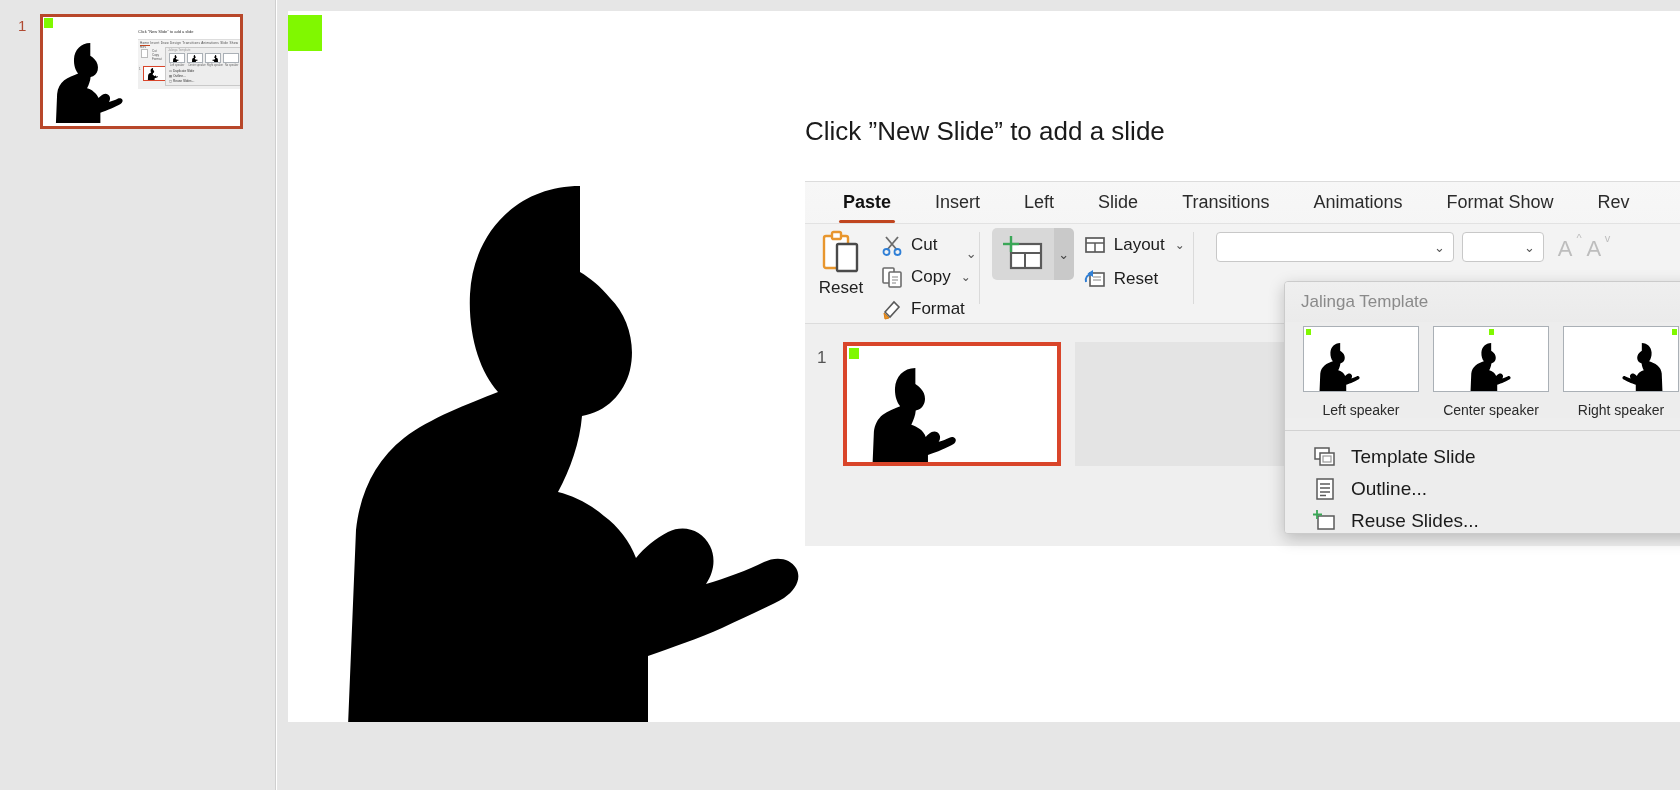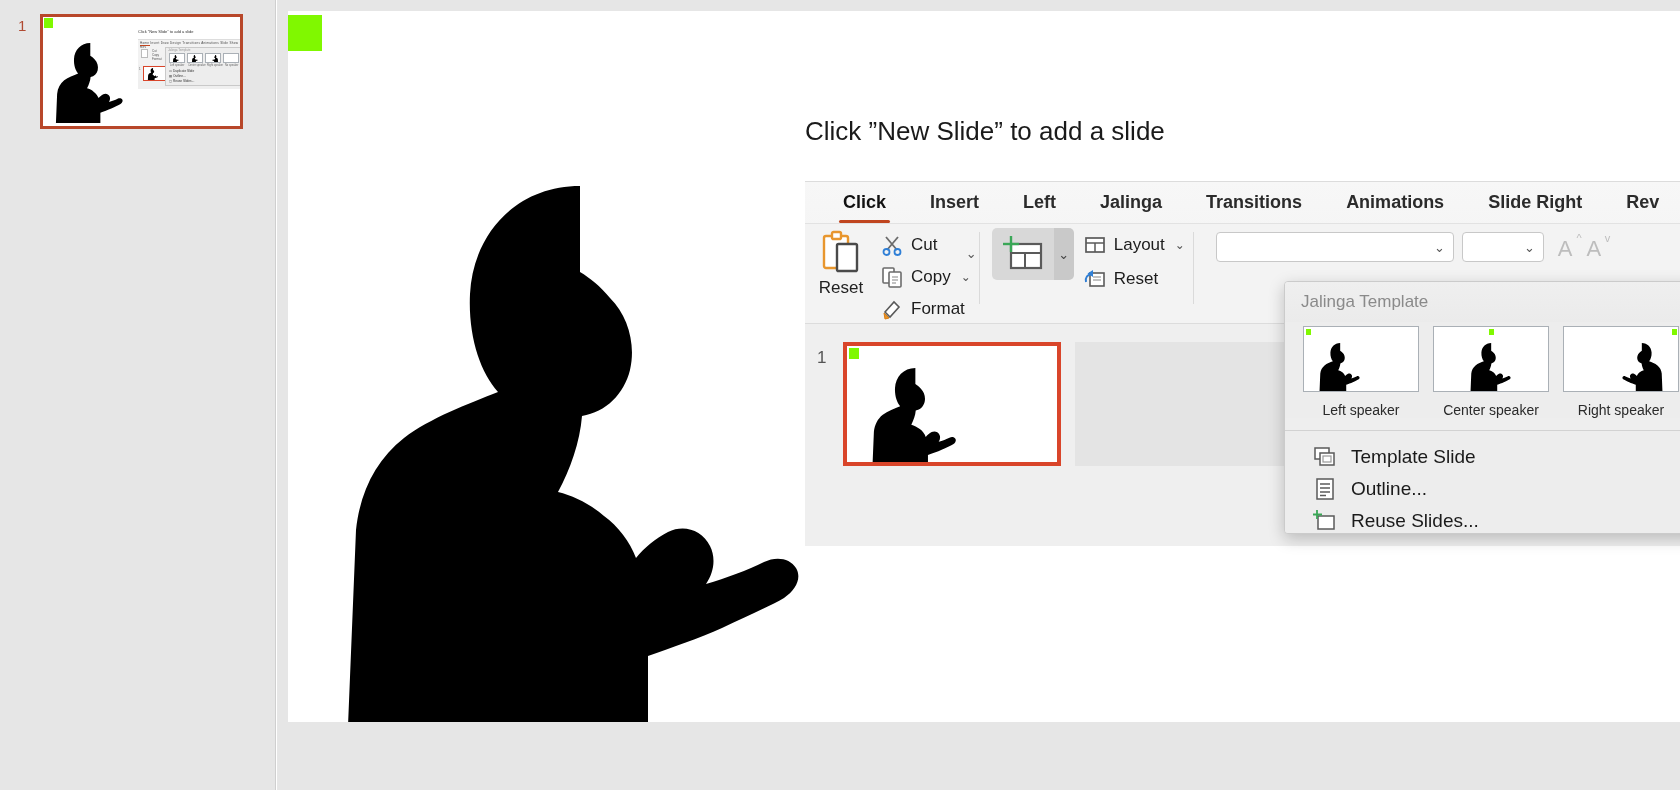--- a/index.html
+++ b/index.html
@@ -67,21 +67,21 @@
     position: absolute; left: 0px; top: 65px; width: 880px; height: 142px;
     background: linear-gradient(#f7f7f7, #f1f1f1);
     border-top: 1px solid #dcdcdc;
   }
   .ribbon-tabs {
     position: absolute; left: 0; top: 0; width: 100%; height: 40px;
     display: flex; align-items: center; padding-left: 16px; gap: 0px;
   }
   .rtab {
     position: relative; font-size: 18px; color: #2b2b2b; padding: 0 22px;
-    line-height: 38px; white-space: nowrap; font-weight: bold;
+    line-height: 38px; white-space: nowrap;
   }
   .rtab.active { font-weight: bold; color: #111; }
   .rtab.active::after {
     content: ""; position: absolute; left: 18px; right: 18px; bottom: -2px;
     height: 3px; background: #c0451f; border-radius: 2px;
   }
   .ribbon-body {
     position: absolute; left: 0; top: 41px; width: 100%; height: 101px;
     background: #f3f3f3; border-top: 1px solid #e2e2e2;
     display: flex; align-items: flex-start;
@@ -254,27 +254,27 @@
         <svg class="speaker-big" viewBox="0 0 520 540">
           <path fill="#000" d="M262 0 C198 0 155 48 152 108 C150 150 162 186 180 206 C150 218 112 232 86 252 C58 274 42 306 38 344 L30 540 L330 540 L330 470 C352 462 382 452 404 442 C430 430 452 420 466 412 C478 404 484 392 478 382 C472 372 458 370 446 376 C430 384 408 392 388 398 C396 386 398 372 392 360 C384 344 366 338 350 346 C338 352 326 362 318 372 C312 356 300 340 286 330 C272 318 256 310 240 306 C252 284 262 256 264 230 C288 226 306 208 312 184 C318 158 310 130 292 112 C282 100 272 92 262 86 Z"></path>
         </svg>
 
         <div class="nested-shot">
 
           <div class="nested-title">Click ”New Slide” to add a slide</div>
 
           <div class="ribbon">
             <div class="ribbon-tabs">
-              <div class="rtab active">Click</div>
+              <div class="rtab active">Paste</div>
               <div class="rtab">Insert</div>
               <div class="rtab">Left</div>
-              <div class="rtab">Jalinga</div>
+              <div class="rtab">Slide</div>
               <div class="rtab">Transitions</div>
               <div class="rtab">Animations</div>
-              <div class="rtab">Slide Right</div>
+              <div class="rtab">Format Show</div>
               <div class="rtab">Rev</div>
             </div>
 
             <div class="ribbon-body">
 
               <div class="grp">
                 <div class="paste-btn">
                   <div class="paste-ico">
                     <svg viewBox="0 0 40 46" width="40" height="46">
                       <rect x="3" y="6" width="24" height="32" rx="2" fill="#fff" stroke="#e8962e" stroke-width="2.4"></rect>

